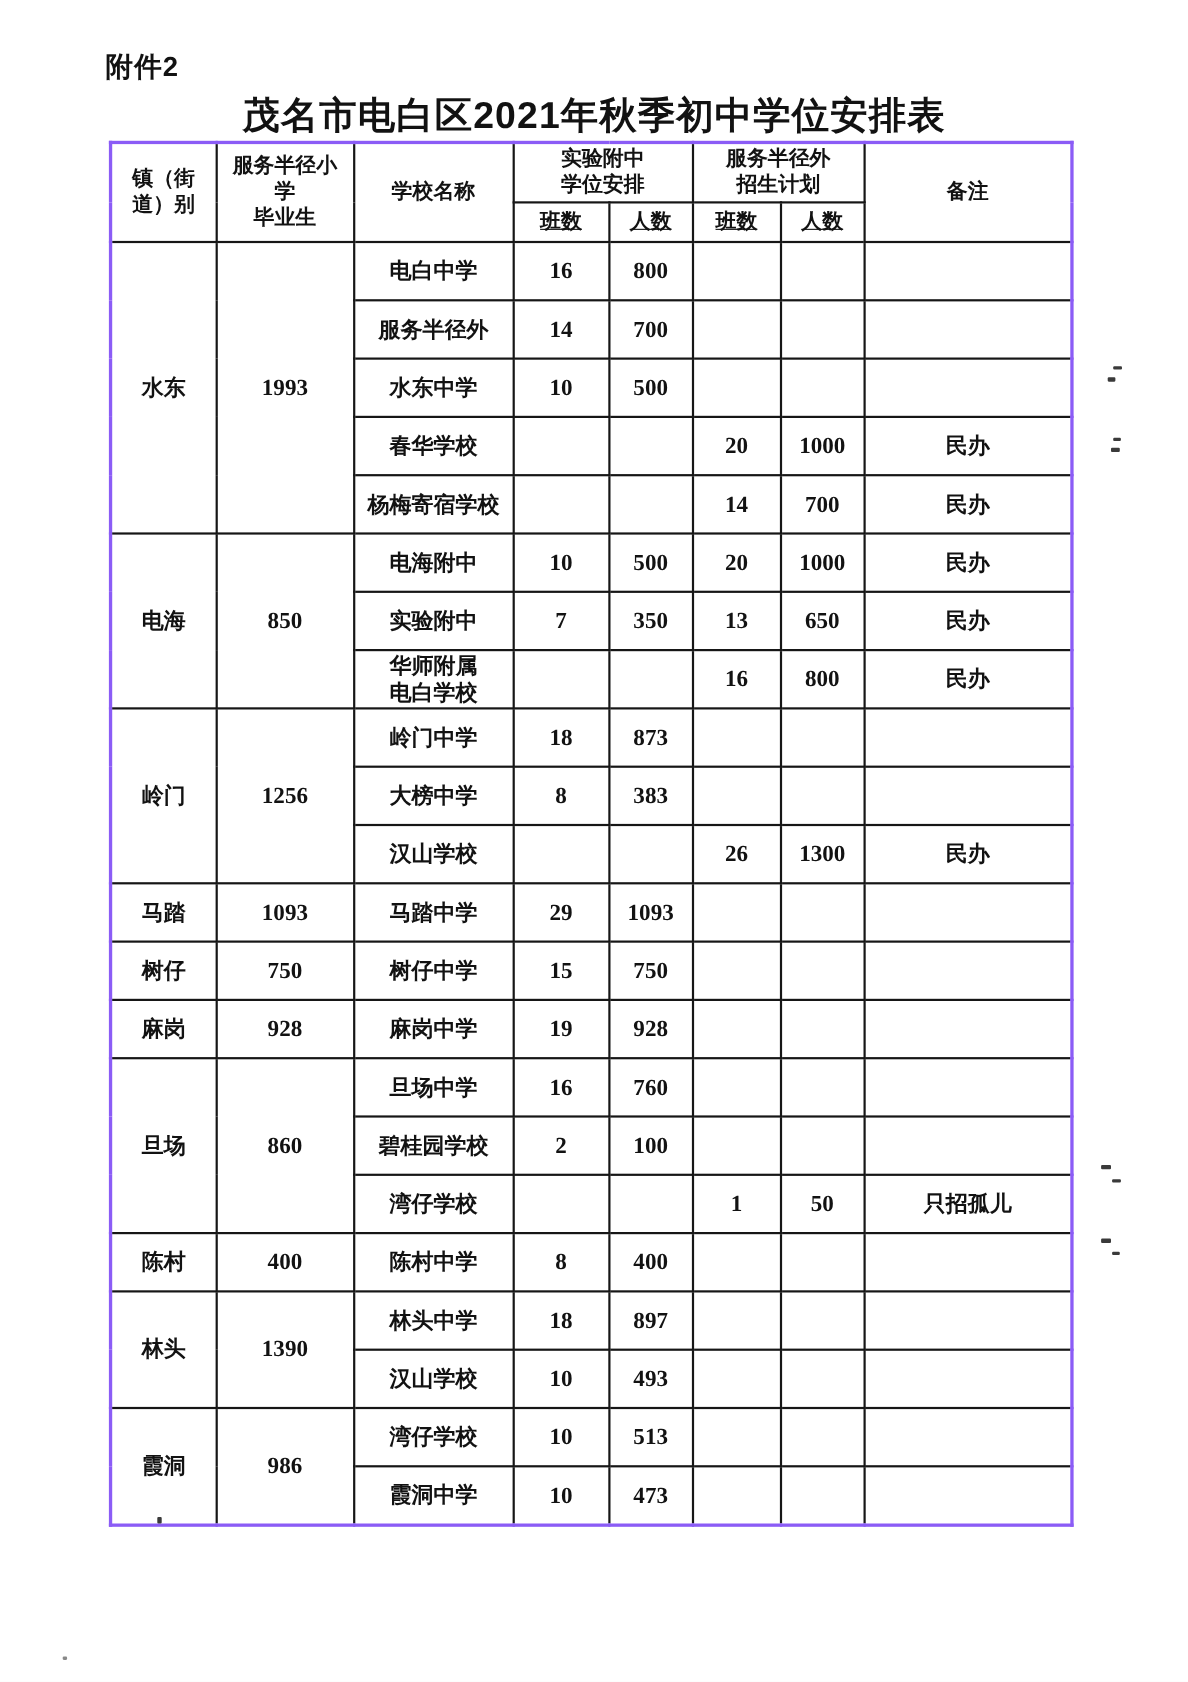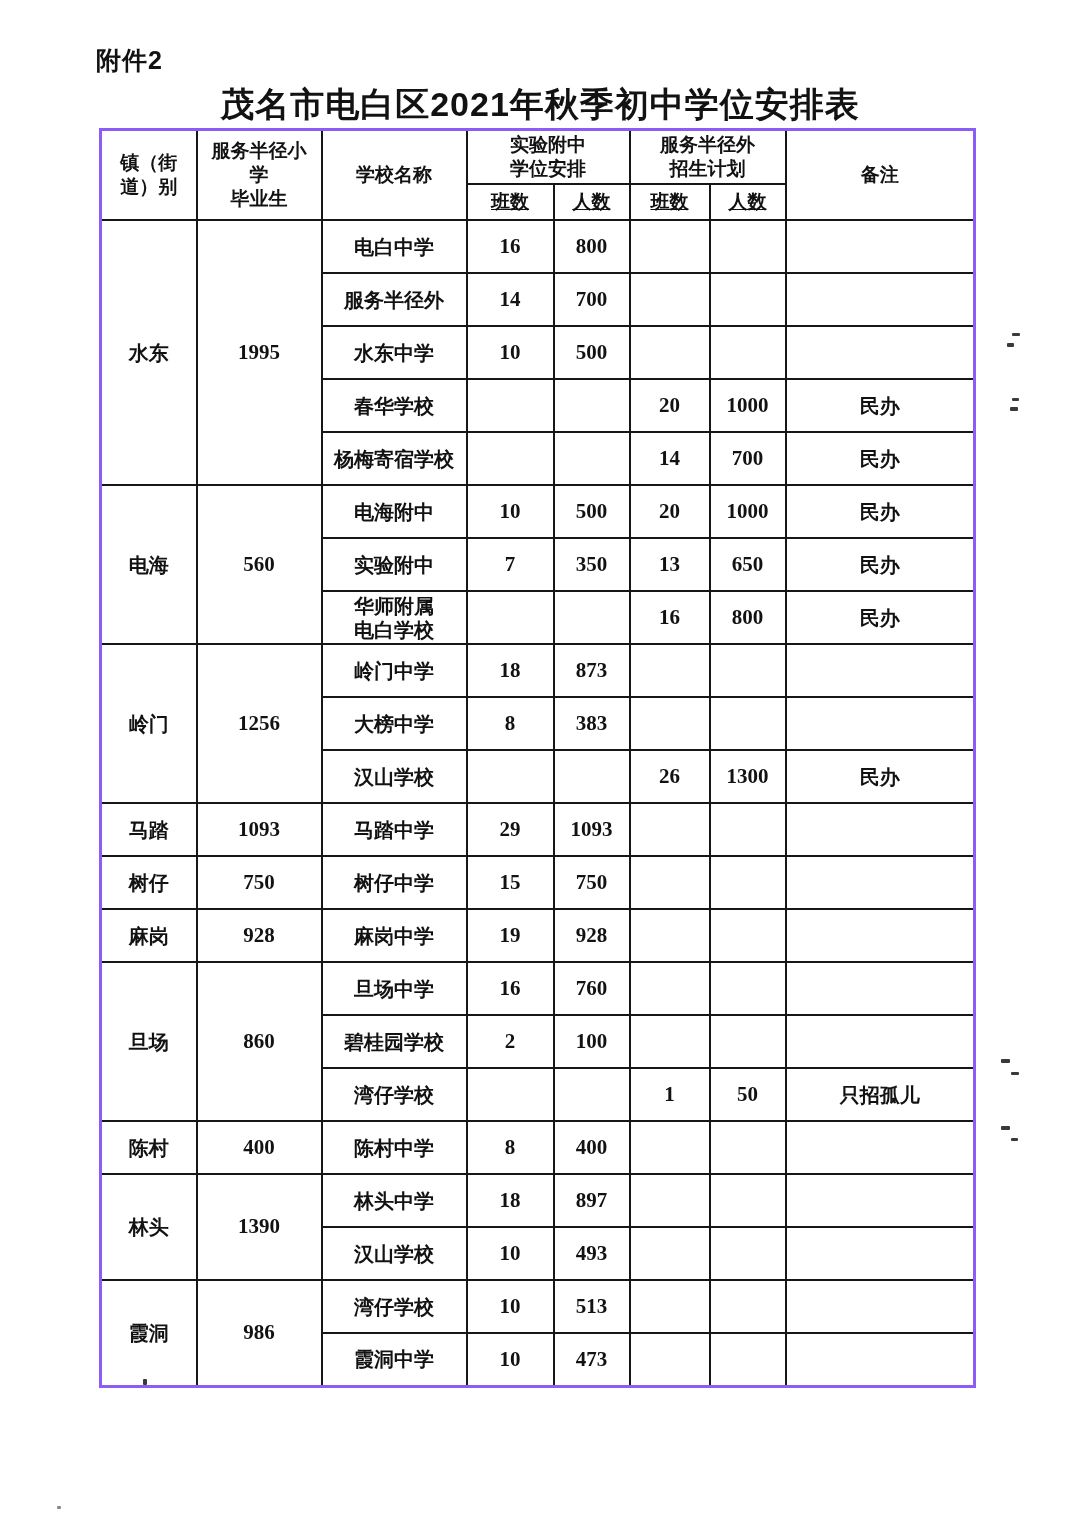--- a/index.html
+++ b/index.html
@@ -112,21 +112,21 @@
       <tr class="tier2">
         <th>班数</th>
         <th>人数</th>
         <th>班数</th>
         <th>人数</th>
       </tr>
     </thead>
     <tbody>
         <tr>
           <td rowspan="5">水东</td>
-          <td class="num" rowspan="5">1995</td>
+          <td class="num" rowspan="5">1993</td>
           <td>电白中学</td>
           <td class="num">16</td>
           <td class="num">800</td>
           <td class="num"></td>
           <td class="num"></td>
           <td></td>
         </tr>
         <tr>
           <td>服务半径外</td>
           <td class="num">14</td>
@@ -154,21 +154,21 @@
         <tr>
           <td>杨梅寄宿学校</td>
           <td class="num"></td>
           <td class="num"></td>
           <td class="num">14</td>
           <td class="num">700</td>
           <td>民办</td>
         </tr>
         <tr>
           <td rowspan="3">电海</td>
-          <td class="num" rowspan="3">560</td>
+          <td class="num" rowspan="3">850</td>
           <td>电海附中</td>
           <td class="num">10</td>
           <td class="num">500</td>
           <td class="num">20</td>
           <td class="num">1000</td>
           <td>民办</td>
         </tr>
         <tr>
           <td>实验附中</td>
           <td class="num">7</td>

